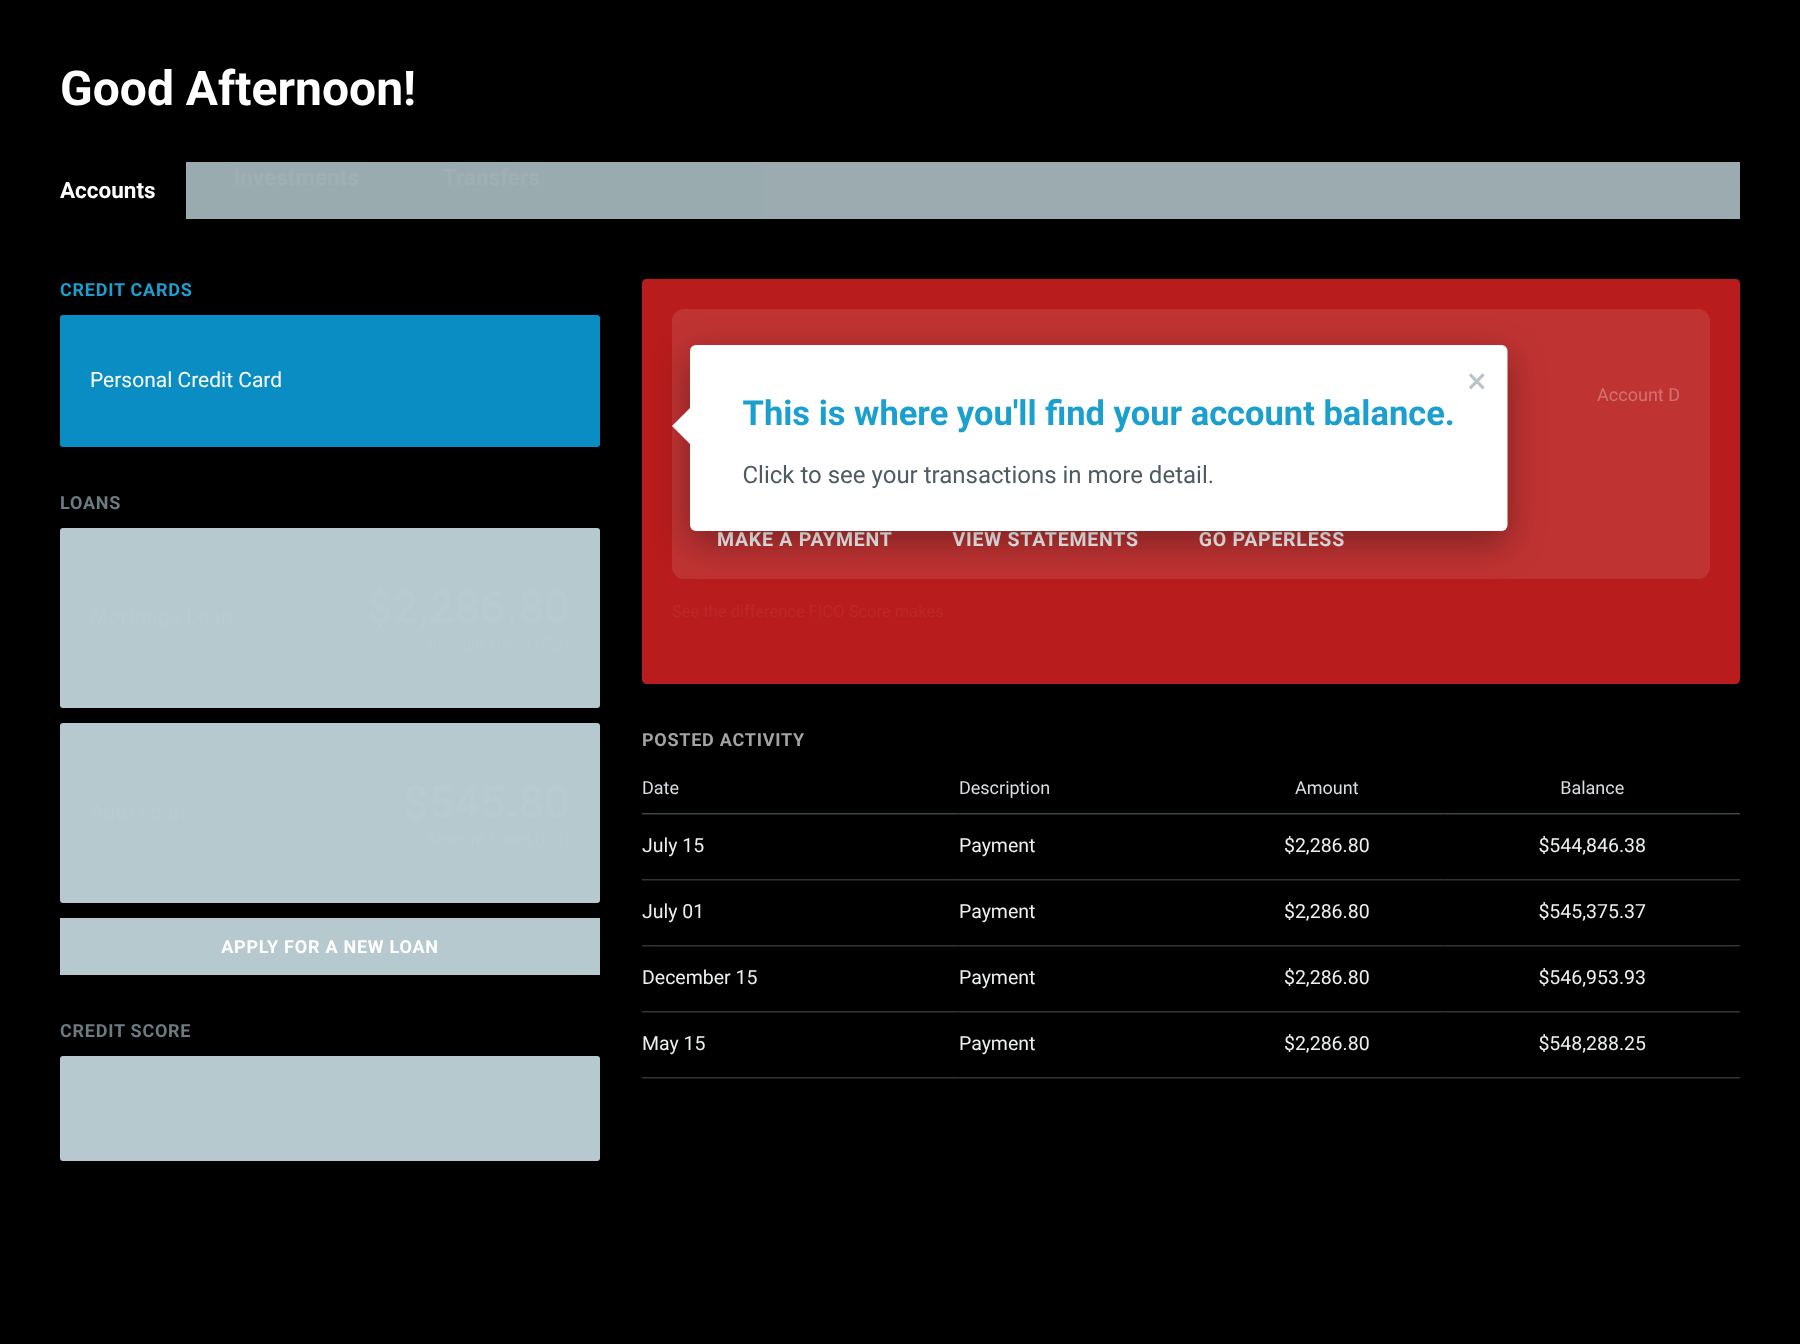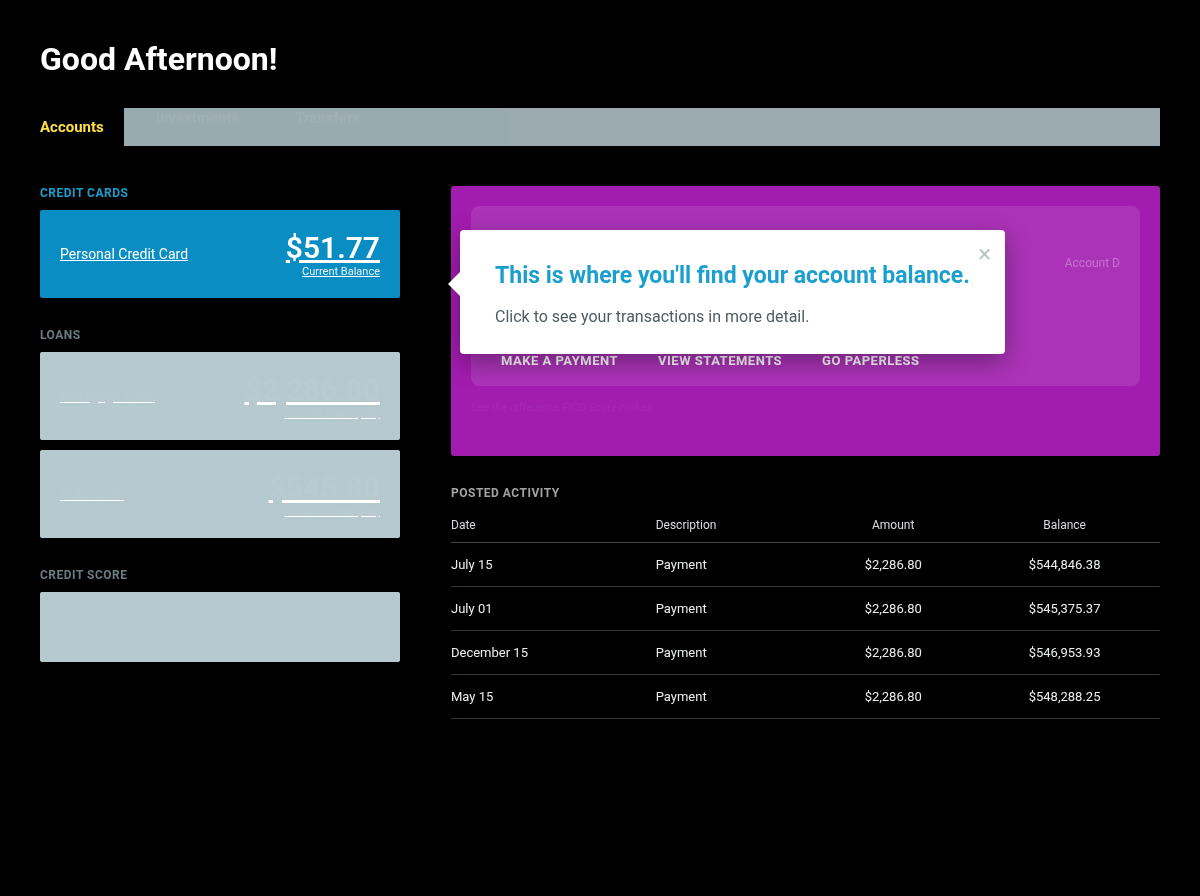--- a/index.html
+++ b/index.html
@@ -22,35 +22,35 @@
     margin-bottom: 30px;
   }
   .tabs {
     display: flex;
     margin-bottom: 40px;
   }
   .tab {
     padding: 10px 20px 10px 0;
     font-weight: 700;
     font-size: 15px;
-    color: #fde047;
+    color: #ffffff;
     cursor: pointer;
   }
   .tab.inactive {
     color: rgba(255,255,255,0.1);
     padding-left: 32px;
   }
   .tab-filler {
     flex: 1;
     background: #b6c9ce;
     opacity: 0.85;
   }
   .content {
     display: flex;
-    gap: 51px;
+    gap: 28px;
   }
   .sidebar {
     width: 360px;
     flex-shrink: 0;
   }
   .main {
     flex: 1;
   }
   .section-label {
     font-size: 12px;
@@ -64,24 +64,23 @@
     font-weight: 700;
     letter-spacing: 0.5px;
     color: #6c7b80;
     margin-bottom: 10px;
     margin-top: 30px;
   }
   .account-card {
     display: flex;
     justify-content: space-between;
     align-items: center;
-    padding: 20px 20px;
+    padding: 36px 20px;
     margin-bottom: 10px;
     border-radius: 2px;
-    text-decoration: underline;
   }
   .account-card.active {
     background: #0a8dc2;
   }
   .account-card.dim {
     background: #b6c9ce;
   }
   .acct-name {
     font-size: 14px;
     color: #fff;
@@ -109,21 +108,21 @@
     color: #fff;
     cursor: pointer;
   }
   .credit-score-card {
     background: #b6c9ce;
     height: 70px;
     border-radius: 2px;
   }
   
   .detail-panel {
-    background: #a21caf;
+    background: #b91c1c;
     padding: 20px;
     border-radius: 3px;
     position: relative;
     height: 270px;
   }
   .inner-card {
     background: rgba(255,255,255,0.1);
     border-radius: 8px;
     padding: 20px;
     height: 180px;
@@ -231,41 +230,38 @@
       <span class="tab inactive hidden-text">Investments</span>
       <span class="tab inactive hidden-text">Transfers</span>
     </div>
   </div>
 
   <div class="content">
     <div class="sidebar">
       <div class="section-label">CREDIT CARDS</div>
       <div class="account-card active">
         <div class="acct-name">Personal Credit Card</div>
-        <div class="acct-right">
-          <div class="acct-bal">$51.77</div>
-          <div class="acct-sub">Current Balance</div>
-        </div>
       </div>
 
       <div class="section-label-dim">LOANS</div>
       <div class="account-card dim">
         <div class="acct-name dim hidden-text">Mortgage Loan</div>
         <div class="acct-right">
           <div class="acct-bal dim hidden-text">$2,286.80</div>
           <div class="acct-sub dim hidden-text">Amount Owed (Est)</div>
         </div>
       </div>
       <div class="account-card dim">
         <div class="acct-name dim hidden-text">Auto Loan</div>
         <div class="acct-right">
           <div class="acct-bal dim hidden-text">$545.80</div>
           <div class="acct-sub dim hidden-text">Amount Owed (Est)</div>
         </div>
       </div>
+      <div class="apply-btn">APPLY FOR A NEW LOAN</div>
 
       <div class="section-label-dim">CREDIT SCORE</div>
       <div class="credit-score-card"></div>
     </div>
 
     <div class="main">
       <div class="detail-panel">
         <div class="inner-card">
           <div style="position:absolute; right:20px; top:50px; color:rgba(255,255,255,0.3); font-size:12px; text-align:right;">Account D</div>
           <div class="action-row">

